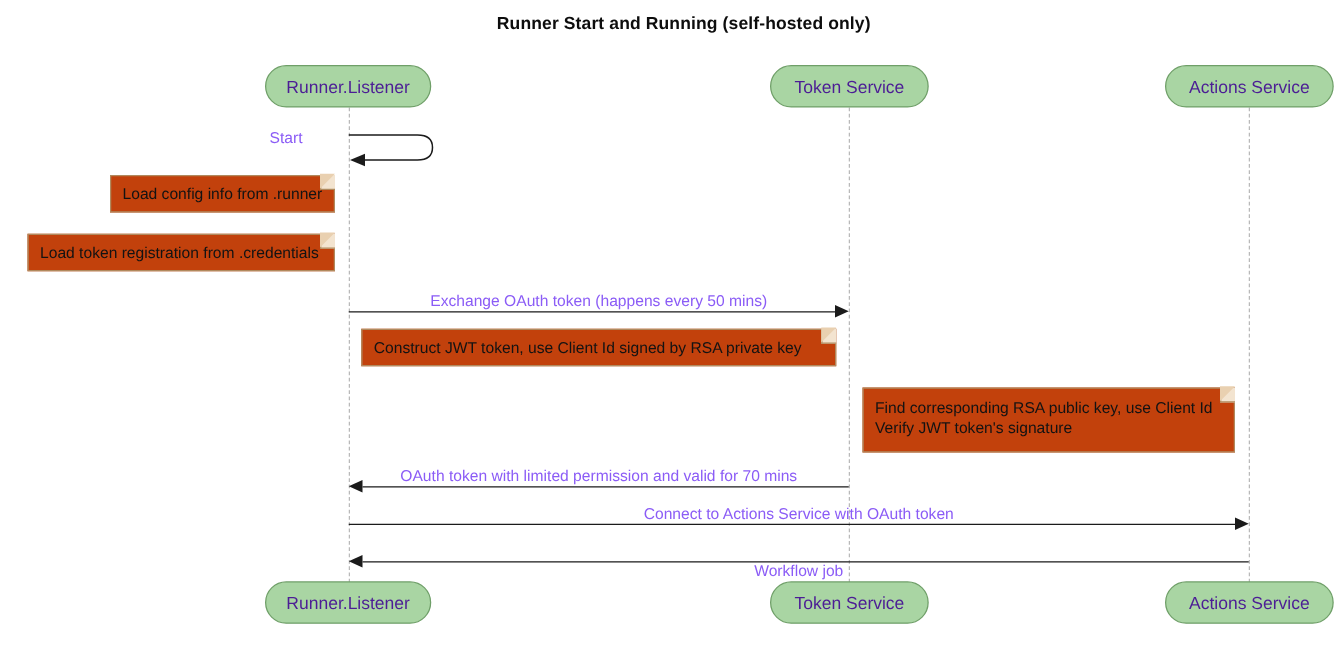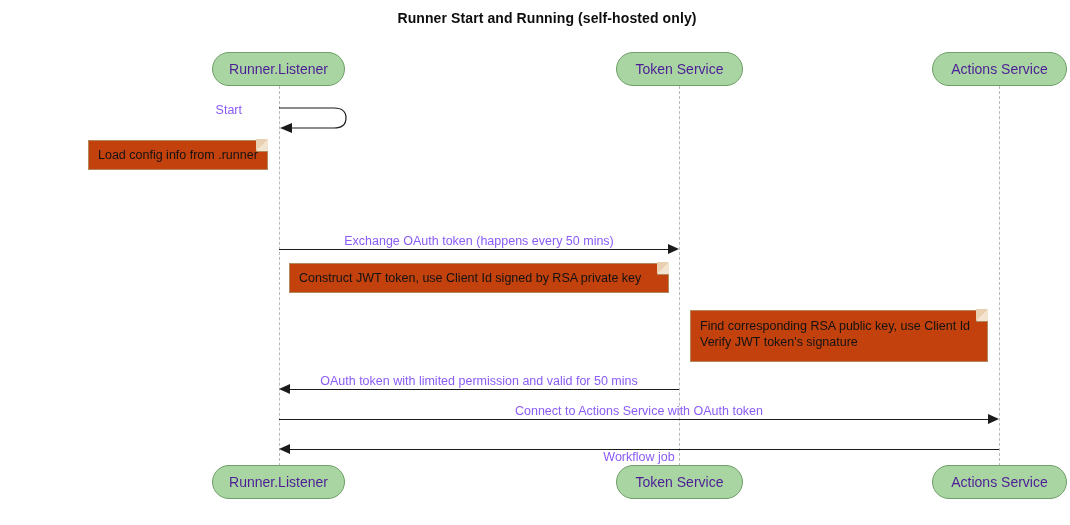--- a/index.html
+++ b/index.html
@@ -86,41 +86,47 @@
     </svg>
   </div>
 
   <div class="note" style="left:76px;top:140px;width:180px;height:30px;">
     <span class="fold"></span>
     <span class="note-body">
       <span class="note-line">Load config info from .runner</span>
     </span>
   </div>
 
+  <div class="note" style="left:10px;top:187px;width:246px;height:30px;">
+    <span class="fold"></span>
+    <span class="note-body">
+      <span class="note-line">Load token registration from .credentials</span>
+    </span>
+  </div>
 
   <div class="msg-label" style="left:267px;top:234px;width:400px;">Exchange OAuth token (happens every 50 mins)</div>
   <div class="msg-line" style="left:267px;top:249px;width:390px;"></div>
   <div class="arrow-r" style="left:656px;top:244px;"></div>
 
   <div class="note" style="left:678px;top:310px;width:298px;height:52px;padding-top:7px;">
     <span class="fold"></span>
     <span class="note-body">
       <span class="note-line">Find corresponding RSA public key, use Client Id</span>
       <span class="note-line">Verify JWT token's signature</span>
     </span>
   </div>
 
   <div class="note" style="left:277px;top:263px;width:380px;height:30px;">
     <span class="fold"></span>
     <span class="note-body">
       <span class="note-line">Construct JWT token, use Client Id signed by RSA private key</span>
     </span>
   </div>
 
-  <div class="msg-label" style="left:267px;top:374px;width:400px;">OAuth token with limited permission and valid for 50 mins</div>
+  <div class="msg-label" style="left:267px;top:374px;width:400px;">OAuth token with limited permission and valid for 70 mins</div>
   <div class="msg-line" style="left:278px;top:389px;width:389px;"></div>
   <div class="arrow-l" style="left:267px;top:384px;"></div>
 
   <div class="msg-label" style="left:267px;top:404px;width:720px;">Connect to Actions Service with OAuth token</div>
   <div class="msg-line" style="left:267px;top:419px;width:710px;"></div>
   <div class="arrow-r" style="left:976px;top:414px;"></div>
 
   <div class="msg-label" style="left:427px;top:434px;width:400px;margin-top:16px;">Workflow job</div>
   <div class="msg-line" style="left:278px;top:449px;width:709px;"></div>
   <div class="arrow-l" style="left:267px;top:444px;"></div>

